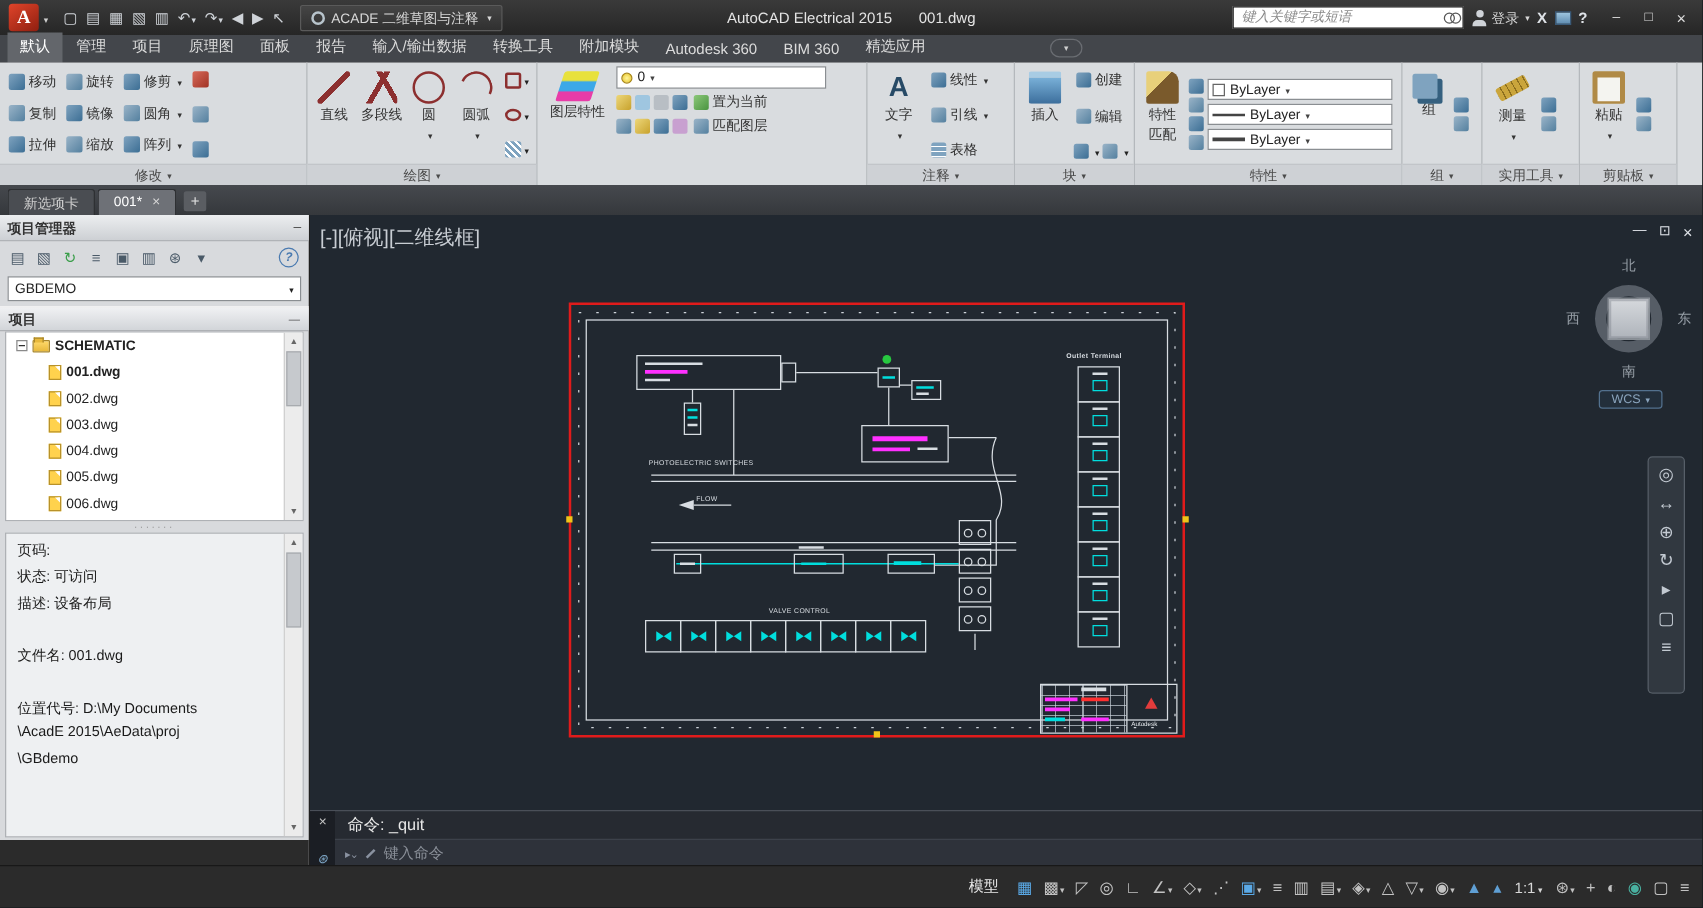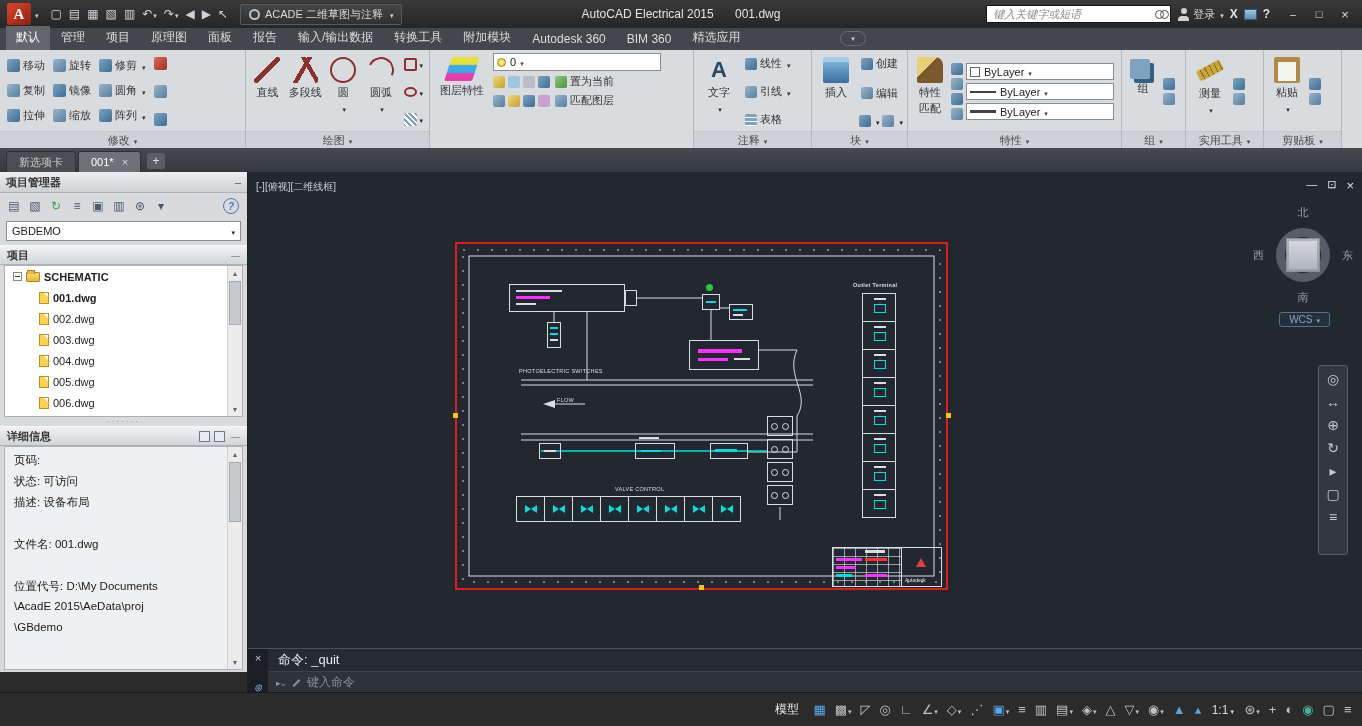--- a/index.html
+++ b/index.html
@@ -147,21 +147,21 @@
   .vscroll .arr.dn { bottom:0; } .vscroll .arr.dn::after { content:"▼"; }
   .vscroll .thumb { position:absolute; left:1px; right:1px; top:15px; height:44px; background:#c6c9cd; border:1px solid #a8abaf; }
   .splitdots { height:9px; display:flex; align-items:center; justify-content:center; color:#8a8a8a; font-size:8px; letter-spacing:2px; }
   .splitdots::after { content:"·······"; }
   .details { position:relative; flex:1; background:#eef0f2; border:1px solid #aeb1b5; margin:0 4px 2px; overflow:hidden; padding:4px 15px 0 0; }
   .dt-line { min-height:21px; padding:2px 0 0 9px; font-size:11.5px; color:#1a1a1a; white-space:nowrap; }
   .lp-filler { height:20px; background:#2b2b2b; }
 
   
   .viewport { position:absolute; left:248px; top:172px; width:1114px; height:476px; background:#212830; overflow:hidden; }
-  .vp-label { position:absolute; left:8px; top:8px; color:#c8cdd3; font-size:10px; }
+  .vp-label { position:absolute; left:8px; top:8px; color:#c8cdd3; font-size:16px; }
   .vp-ctrls { position:absolute; right:8px; top:6px; display:flex; gap:10px; color:#dfe3e8; font-size:11px; }
   .vp-ctrls span { cursor:pointer; }
   .vpc-min::after { content:"—"; } .vpc-rest::after { content:"⊡"; } .vpc-close::after { content:"×"; font-size:13px; }
 
   .paper { position:absolute; left:207px; top:70px; width:493px; height:348px; border:2px solid #e01b1b; }
   .paper .wires { position:absolute; left:0; top:0; }
   .pbox { position:absolute; border:1px solid #d8dde2; }
   .tl { position:absolute; background:#d8dde2; }
   .tl.m { background:#ff30ff; } .tl.c { background:#00dede; } .tl.r { background:#ff3030; }
   .ptext { position:absolute; color:#d8dde2; font-size:5.5px; letter-spacing:.3px; white-space:nowrap; }
@@ -706,26 +706,20 @@
             <span>006.dwg</span>
           </div>
         </div>
       <div class="vscroll">
         <i class="arr up"></i>
         <div class="thumb"></div>
         <i class="arr dn"></i>
       </div>
     </div>
     <div class="splitdots"></div>
-    <div class="lp-sechead">
-      <span>详细信息</span>
-      <i class="hd-ico" style="margin-left:auto"></i>
-      <i class="hd-ico"></i>
-      <i class="mindash" style="margin-left:2px"></i>
-    </div>
     <div class="details">
       <div>
 
       <div class="dt-line">页码:</div>
           <div class="dt-line">状态: 可访问</div>
           <div class="dt-line">描述: 设备布局</div>
           <div class="dt-line"></div>
           <div class="dt-line">文件名: 001.dwg</div>
           <div class="dt-line"></div>
           <div class="dt-line">位置代号: D:\My Documents</div>

